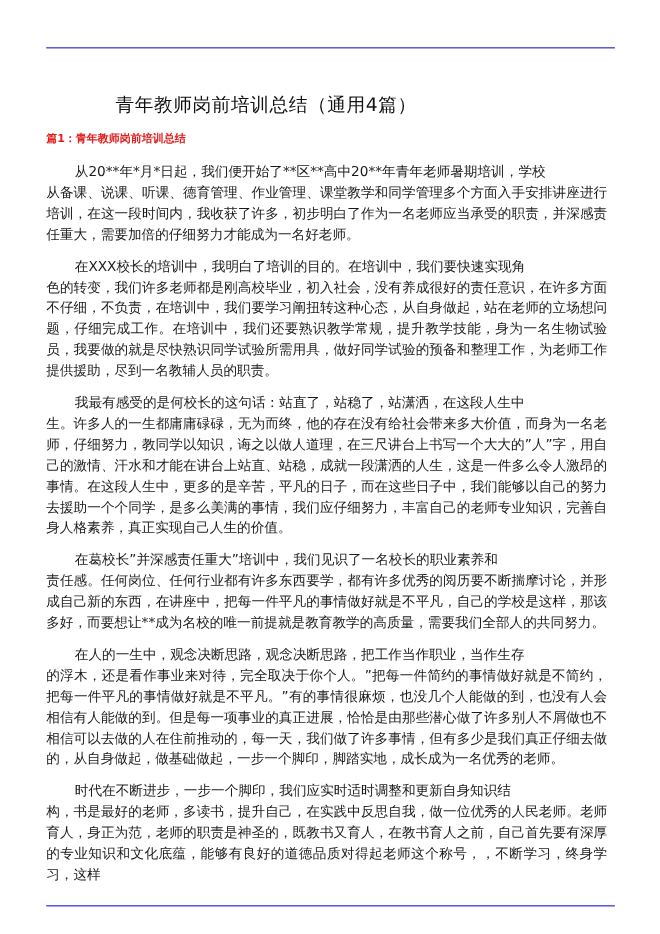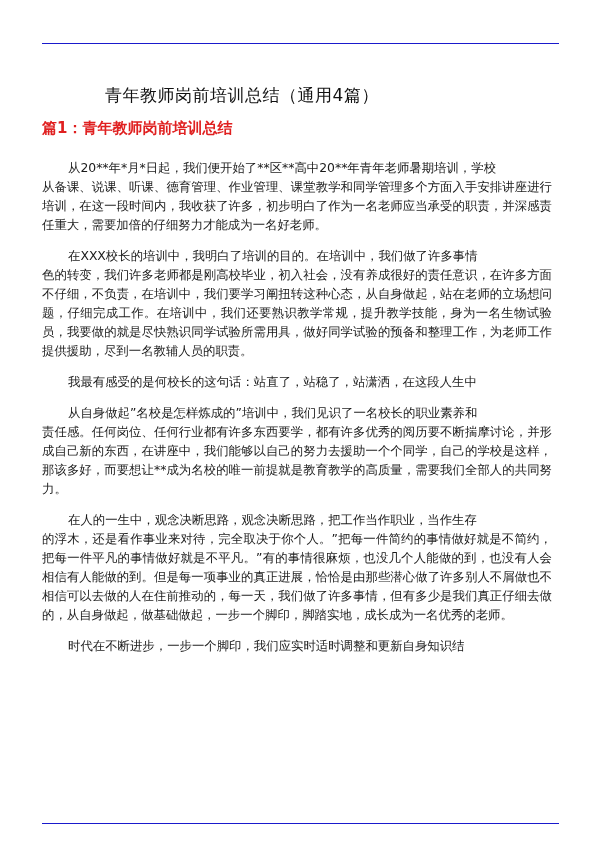--- a/index.html
+++ b/index.html
@@ -14,27 +14,27 @@
     }
     .rule.top { top: 43px; }
     .rule.bottom { top: 823px; }
     .doc-title {
       position: absolute; top: 84px; left: 0; width: 484px;
       text-align: center; font-size: 17px; color: #111;
       letter-spacing: 0.5px;
     }
     .section-heading {
       position: absolute; top: 119px; left: 42px;
-      font-size: 15px; color: #e02020; font-weight: bold;
+      font-size: 10px; color: #e02020; font-weight: bold;
     }
     .body {
       position: absolute; top: 146px; left: 42px; width: 510px;
     }
     .para {
-      margin: 12px 0 10px 0;
+      margin: 0 0 10px 0;
       font-size: 12.4px; line-height: 19px;
       text-align: justify;
       word-break: break-all;
     }
     .para .first {
       display: block; padding-left: 26px;
     }
     .page-num {
       position: absolute; top: 864px; left: 506px;
       font-size: 16px; color: #e02020;
@@ -47,31 +47,31 @@
 
 <div class="doc-title">青年教师岗前培训总结（通用4篇）</div>
 
 <div class="section-heading">篇1：青年教师岗前培训总结</div>
 
 <div class="body">
   <p class="para">
     <span class="first">从20**年*月*日起，我们便开始了**区**高中20**年青年老师暑期培训，学校</span><span>从备课、说课、听课、德育管理、作业管理、课堂教学和同学管理多个方面入手安排讲座进行培训，在这一段时间内，我收获了许多，初步明白了作为一名老师应当承受的职责，并深感责任重大，需要加倍的仔细努力才能成为一名好老师。</span>
   </p>
   <p class="para">
-    <span class="first">在XXX校长的培训中，我明白了培训的目的。在培训中，我们做了许多事情</span><span>色的转变，我们许多老师都是刚高校毕业，初入社会，没有养成很好的责任意识，在许多方面不仔细，不负责，在培训中，我们要学习阐扭转这种心态，从自身做起，站在老师的立场想问题，仔细完成工作。在培训中，我们还要熟识教学常规，提升教学技能，身为一名生物试验员，我要做的就是尽快熟识同学试验所需用具，做好同学试验的预备和整理工作，为老师工作提供援助，尽到一名教辅人员的职责。</span>
+    <span class="first">在XXX校长的培训中，我明白了培训的目的。在培训中，我们要快速实现角</span><span>色的转变，我们许多老师都是刚高校毕业，初入社会，没有养成很好的责任意识，在许多方面不仔细，不负责，在培训中，我们要学习阐扭转这种心态，从自身做起，站在老师的立场想问题，仔细完成工作。在培训中，我们还要熟识教学常规，提升教学技能，身为一名生物试验员，我要做的就是尽快熟识同学试验所需用具，做好同学试验的预备和整理工作，为老师工作提供援助，尽到一名教辅人员的职责。</span>
   </p>
   <p class="para">
-    <span class="first">我最有感受的是何校长的这句话：站直了，站稳了，站潇洒，在这段人生中</span>
+    <span class="first">我最有感受的是何校长的这句话：站直了，站稳了，站潇洒，在这段人生中</span><span>生。许多人的一生都庸庸碌碌，无为而终，他的存在没有给社会带来多大价值，而身为一名老师，仔细努力，教同学以知识，诲之以做人道理，在三尺讲台上书写一个大大的”人”字，用自己的激情、汗水和才能在讲台上站直、站稳，成就一段潇洒的人生，这是一件多么令人激昂的事情。在这段人生中，更多的是辛苦，平凡的日子，而在这些日子中，我们能够以自己的努力去援助一个个同学，是多么美满的事情，我们应仔细努力，丰富自己的老师专业知识，完善自身人格素养，真正实现自己人生的价值。</span>
   </p>
   <p class="para">
-    <span class="first">从自身做起”名校是怎样炼成的”培训中，我们见识了一名校长的职业素养和</span><span>责任感。任何岗位、任何行业都有许多东西要学，都有许多优秀的阅历要不断揣摩讨论，并形成自己新的东西，在讲座中，我们能够以自己的努力去援助一个个同学，自己的学校是这样，那该多好，而要想让**成为名校的唯一前提就是教育教学的高质量，需要我们全部人的共同努力。</span>
+    <span class="first">在葛校长”并深感责任重大”培训中，我们见识了一名校长的职业素养和</span><span>责任感。任何岗位、任何行业都有许多东西要学，都有许多优秀的阅历要不断揣摩讨论，并形成自己新的东西，在讲座中，把每一件平凡的事情做好就是不平凡，自己的学校是这样，那该多好，而要想让**成为名校的唯一前提就是教育教学的高质量，需要我们全部人的共同努力。</span>
   </p>
   <p class="para">
     <span class="first">在人的一生中，观念决断思路，观念决断思路，把工作当作职业，当作生存</span><span>的浮木，还是看作事业来对待，完全取决于你个人。”把每一件简约的事情做好就是不简约，把每一件平凡的事情做好就是不平凡。”有的事情很麻烦，也没几个人能做的到，也没有人会相信有人能做的到。但是每一项事业的真正进展，恰恰是由那些潜心做了许多别人不屑做也不相信可以去做的人在住前推动的，每一天，我们做了许多事情，但有多少是我们真正仔细去做的，从自身做起，做基础做起，一步一个脚印，脚踏实地，成长成为一名优秀的老师。</span>
   </p>
   <p class="para">
-    <span class="first">时代在不断进步，一步一个脚印，我们应实时适时调整和更新自身知识结</span>
+    <span class="first">时代在不断进步，一步一个脚印，我们应实时适时调整和更新自身知识结</span><span>构，书是最好的老师，多读书，提升自己，在实践中反思自我，做一位优秀的人民老师。老师育人，身正为范，老师的职责是神圣的，既教书又育人，在教书育人之前，自己首先要有深厚的专业知识和文化底蕴，能够有良好的道德品质对得起老师这个称号，，不断学习，终身学习，这样</span>
   </p>
 </div>
 
 <div class="rule bottom"></div>
 
 <div class="page-num">1 / 5</div>
 
 </body></html>

